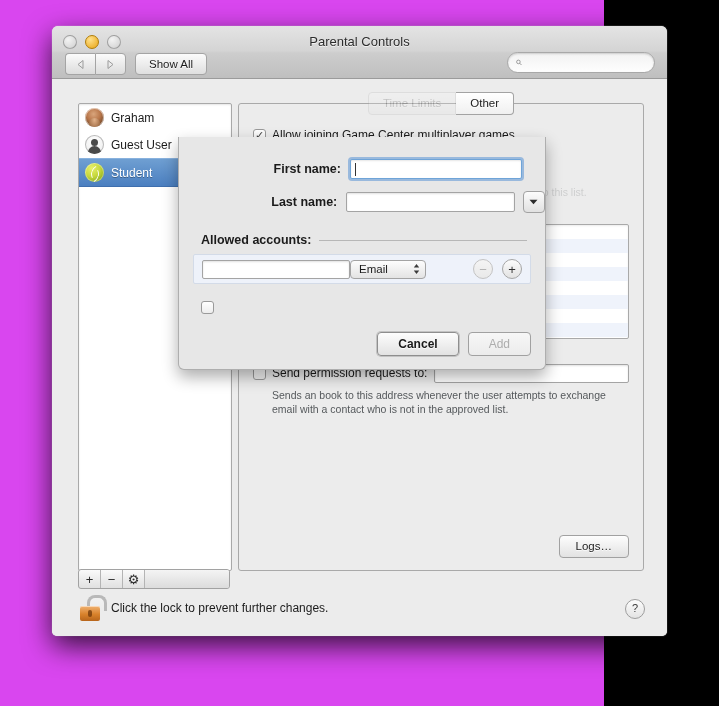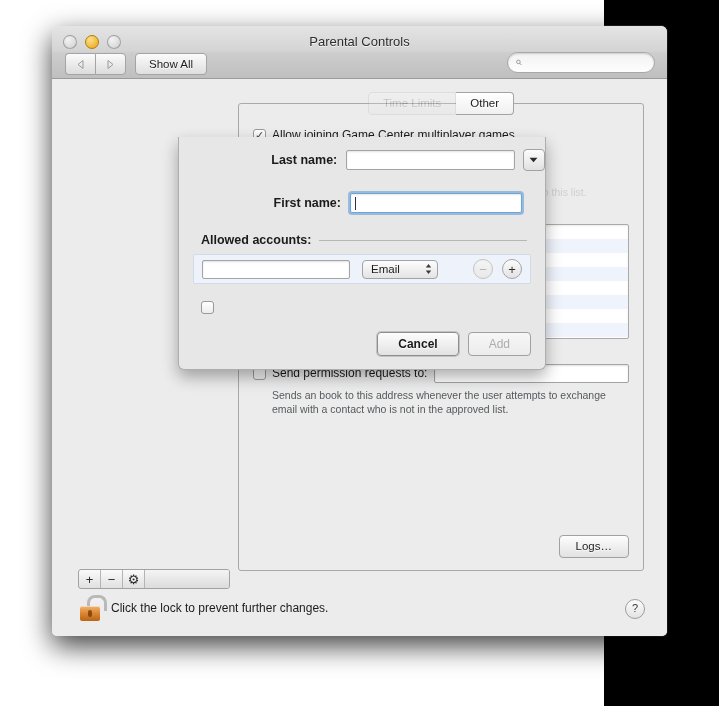--- a/index.html
+++ b/index.html
@@ -2,21 +2,21 @@
 <html><head>
 <meta charset="utf-8">
 <style>
   html,body{margin:0;padding:0;}
   body{
     width:719px;height:706px;overflow:hidden;
     background:#000;
     font-family:"Liberation Sans", sans-serif;
     -webkit-font-smoothing:antialiased;
   }
-  .screen{position:relative;width:604px;height:706px;background:#ffffff;}
+  .screen{position:relative;width:604px;height:706px;background:#d946ef;}
 
   
   .window{
     position:absolute;left:52px;top:26px;width:615px;height:610px;
     background:#ececec;
     border-radius:6px 6px 5px 5px;
     box-shadow:0 10px 28px rgba(0,0,0,.75), 0 0 0 1px rgba(255,255,255,.12);
     overflow:hidden;
   }
   
@@ -278,20 +278,34 @@
         <svg width="11" height="11" viewBox="0 0 11 11">
           <circle cx="4.4" cy="4.4" r="3.3" fill="none" stroke="#7d7d7d" stroke-width="1.3"></circle>
           <line x1="6.9" y1="6.9" x2="10" y2="10" stroke="#7d7d7d" stroke-width="1.5"></line>
         </svg>
         <input value="" placeholder="" style="">
       </div>
     </div>
 
     <div class="body">
 
+      <div class="sidebar">
+        <div class="urow">
+          <div class="avatar av-photo"></div>
+          <div class="uname">Graham</div>
+        </div>
+        <div class="urow">
+          <div class="avatar av-guest"></div>
+          <div class="uname">Guest User</div>
+        </div>
+        <div class="urow sel">
+          <div class="avatar av-ball"></div>
+          <div class="uname">Student</div>
+        </div>
+      </div>
 
       <div class="sbtoolbar">
         <div class="sbbtn">+</div>
         <div class="sbbtn">−</div>
         <div class="sbbtn">⚙</div>
         <div class="sbfill"></div>
       </div>
 
       <div class="pane">
         <div class="tabbar">
@@ -346,45 +360,45 @@
             <div class="pl-shackle"></div>
             <div class="pl-body"></div>
           </div>
           <div class="locktext">Click the lock to prevent further changes.</div>
         </div>
         <div class="helpbtn">?</div>
       </div>
 
       <div class="sheet">
 
+        <div class="srow" style="margin:22px 0 0 0;">
+          <div class="slabel" style="width:162px;">First name:</div>
+          <div class="sinput focused" style="width:172px;margin-left:9px;">
+            <div class="caret"></div>
+          </div>
+        </div>
+
         <div class="srow" style="margin:12px 0 0 0;">
           <div class="slabel" style="width:162px;">Last name:</div>
           <div class="sinput" style="width:172px;margin-left:9px;"></div>
           <div class="discl" style="margin-left:8px;">
             <svg width="9" height="6" viewBox="0 0 9 6">
                 <path d="M0.5 0.7 L4.5 5.2 L8.5 0.7 Z" fill="#2c2c2c"></path>
               </svg>
           </div>
         </div>
 
-        <div class="srow" style="margin:22px 0 0 0;">
-          <div class="slabel" style="width:162px;">First name:</div>
-          <div class="sinput focused" style="width:172px;margin-left:9px;">
-            <div class="caret"></div>
-          </div>
-        </div>
-
         <div class="secthdr" style="margin-top:20px;">
           <div class="t">Allowed accounts:</div>
           <div class="rule"></div>
         </div>
 
         <div class="accrow">
           <div class="sinput" style="width:148px;height:19px;"></div>
-          <div class="popup" style="margin-left:12px;width:76px;">
+          <div class="popup" style="margin-left:0;width:76px;">
             <span>Email</span>
             <svg width="7" height="12" viewBox="0 0 7 12">
               <path d="M3.5 1 L6.2 4.6 L0.8 4.6 Z" fill="#3a3a3a"></path>
               <path d="M3.5 11 L6.2 7.4 L0.8 7.4 Z" fill="#3a3a3a"></path>
             </svg>
           </div>
           <div style="flex:1"></div>
           <div class="rbtn dis">−</div>
           <div class="rbtn" style="margin-left:9px;">+</div>
         </div>

